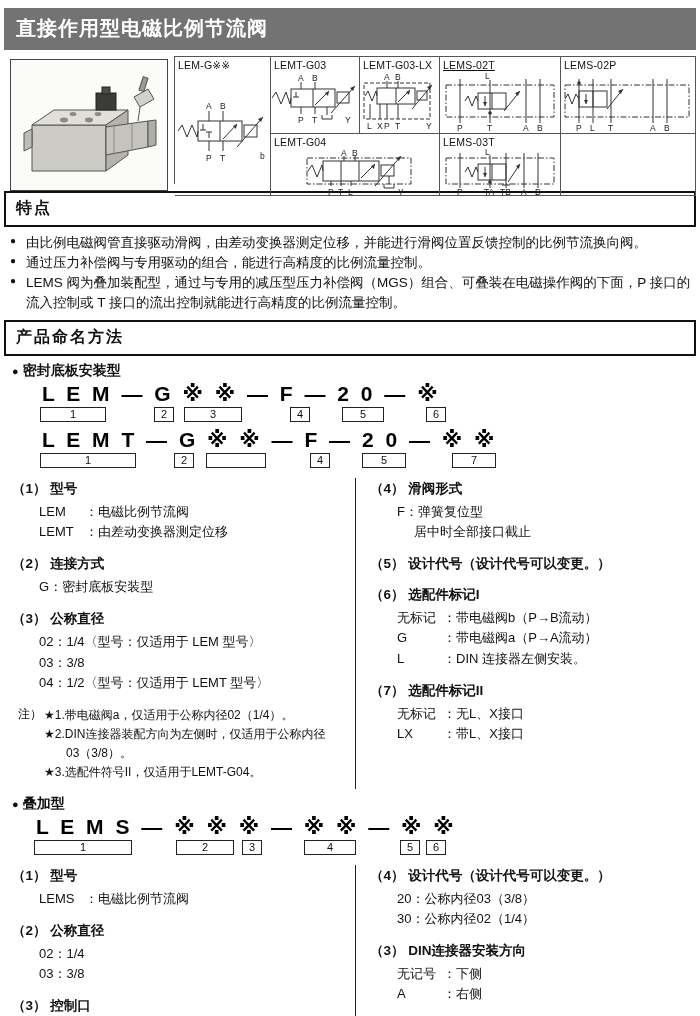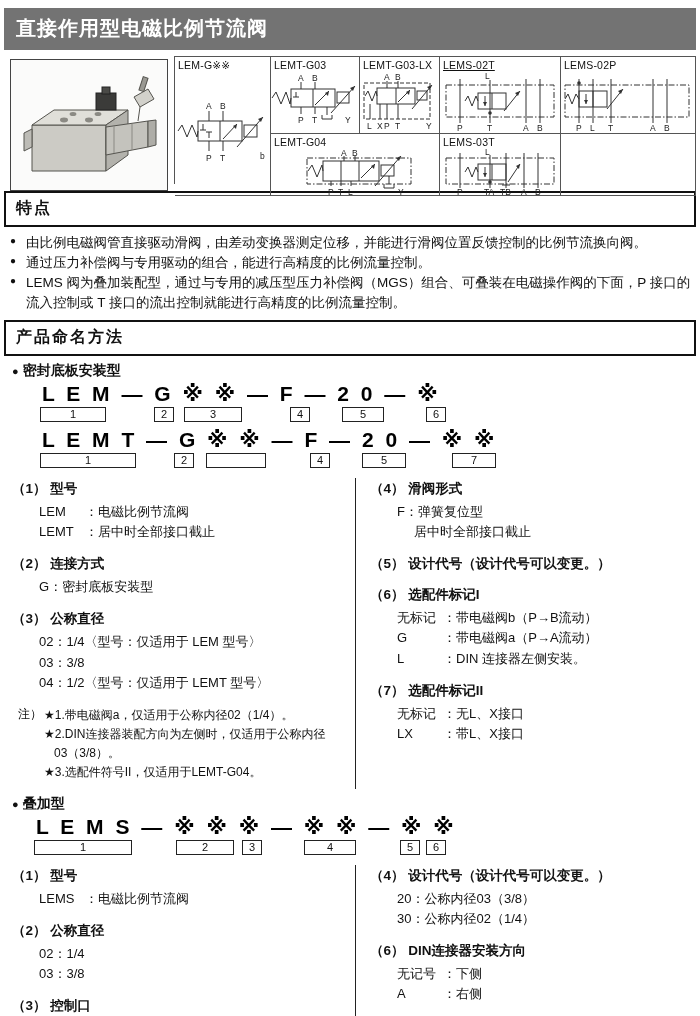--- a/index.html
+++ b/index.html
@@ -70,21 +70,21 @@
   .spec-sec { margin-bottom:13px; }
   .spec-h { font-size:13.5px; font-weight:bold; margin-bottom:4px; }
   .spec-row { font-size:13px; line-height:1.55; margin-left:27px; display:flex; }
   .spec-row .term { flex:none; }
   .spec-row.wide .term { min-width:46px; }
   .spec-row .desc { }
   .spec-row.cont { margin-left:44px; }
   .note-block { font-size:12px; margin:10px 0 0 6px; display:flex; }
   .note-block .nprefix { flex:none; margin-right:2px; }
   .note-lines div { line-height:1.6; }
-  .note-lines div.cont { margin-left:10px; }
+  .note-lines div.cont { margin-left:22px; }
   .spec2 { min-height:252px; }
 </style>
 </head>
 <body>
 
 <div class="page">
 
   <div class="title-bar">直接作用型电磁比例节流阀</div>
 
   <div class="top-row">
@@ -342,21 +342,21 @@
   <div class="spec-cols">
     <div class="spec-left" id="spec1-left">
         <div class="spec-sec">
           <div class="spec-h">（1） 型号</div>
           <div class="spec-row wide">
             <span class="term">LEM</span>
             <span class="desc">：电磁比例节流阀</span>
           </div>
           <div class="spec-row wide">
             <span class="term">LEMT</span>
-            <span class="desc">：居中时全部接口截止</span>
+            <span class="desc">：由差动变换器测定位移</span>
           </div>
         </div>
         <div class="spec-sec">
           <div class="spec-h">（2） 连接方式</div>
           <div class="spec-row">
             <span class="term">G</span>
             <span class="desc">：密封底板安装型</span>
           </div>
         </div>
         <div class="spec-sec">
@@ -470,21 +470,21 @@
           <div class="spec-row">
             <span class="term">20</span>
             <span class="desc">：公称内径03（3/8）</span>
           </div>
           <div class="spec-row">
             <span class="term">30</span>
             <span class="desc">：公称内径02（1/4）</span>
           </div>
         </div>
         <div class="spec-sec">
-          <div class="spec-h">（6） DIN连接器安装方向</div>
+          <div class="spec-h">（3） DIN连接器安装方向</div>
           <div class="spec-row wide">
             <span class="term">无记号</span>
             <span class="desc">：下侧</span>
           </div>
           <div class="spec-row wide">
             <span class="term">A</span>
             <span class="desc">：右侧</span>
           </div>
         </div>
       </div>

